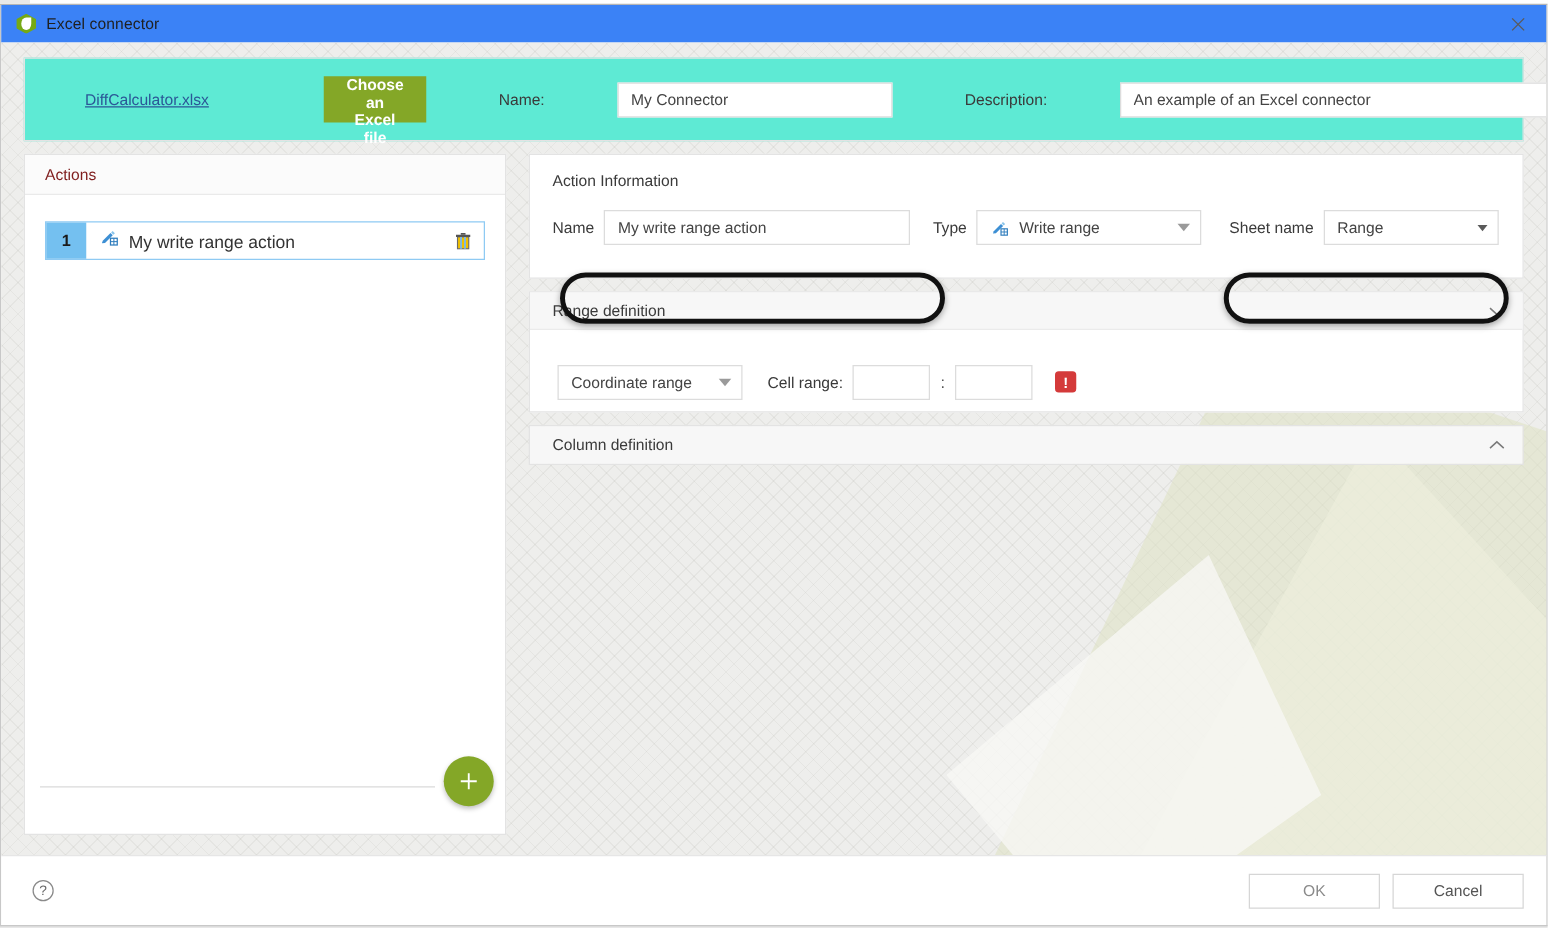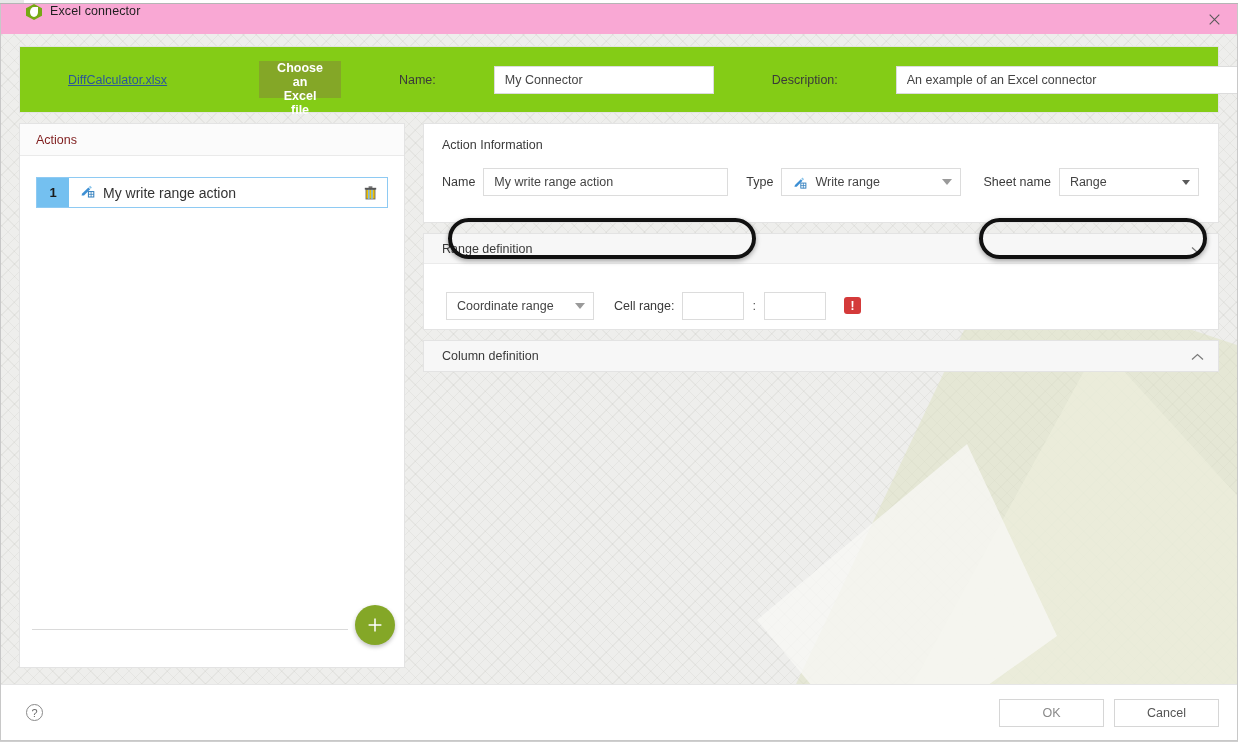--- a/index.html
+++ b/index.html
@@ -37,24 +37,24 @@
     border-top: none;
     display: flex;
     flex-direction: column;
   }
 
   
   .titlebar {
     height: 30px;
     flex: 0 0 30px;
     display: flex;
-    align-items: flex-start;
-    background: #f9a8d4;
-    position: relative;
-    padding-left: 25px;
+    align-items: center;
+    background: #3b82f6;
+    position: relative;
+    padding-left: 12px;
   }
   .app-icon {
     width: 16px; height: 16px;
     margin-right: 8px;
     flex: 0 0 16px;
     position: relative;
   }
   .app-icon .hex {
     position: absolute;
     inset: 0;
@@ -121,21 +121,21 @@
   }
 
   .content {
     position: relative;
     padding: 12px 18px 0 18px;
     height: 100%;
   }
 
   
   .top-card {
-    background: #84cc16;
+    background: #5eead4;
     border: 1px solid #e3e3e3;
     height: 67px;
     display: flex;
     align-items: center;
     padding: 0 16px;
     position: relative;
   }
   .file-link {
     font-size: 12.5px;
     color: #2b5797;

